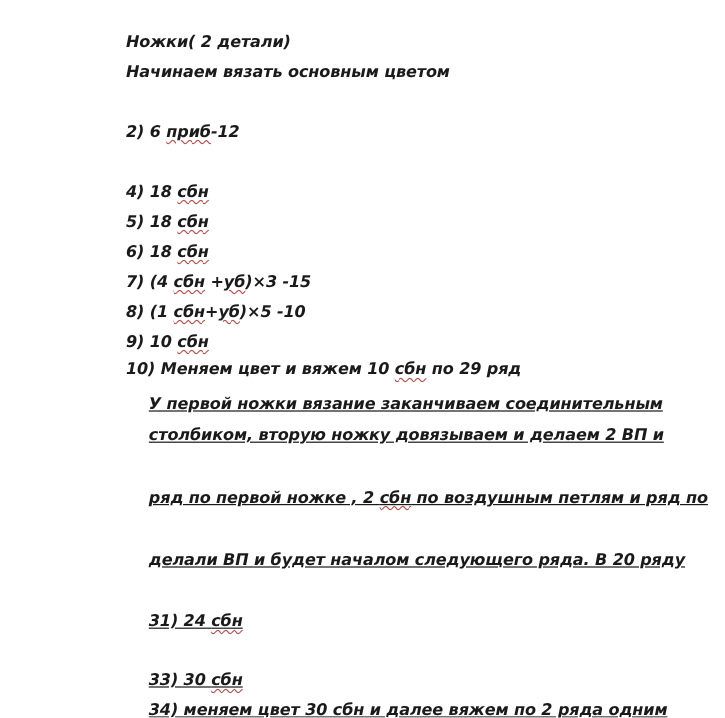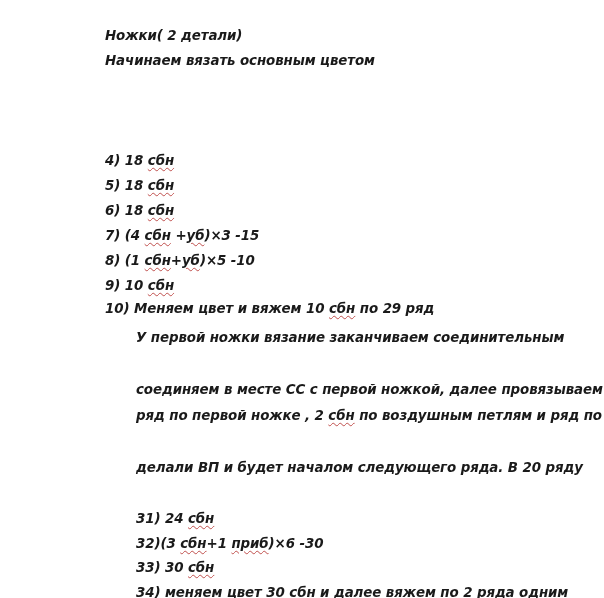--- a/index.html
+++ b/index.html
@@ -26,44 +26,44 @@
       position: absolute;
       white-space: nowrap;
       font-style: italic;
       font-weight: bold;
       font-size: 13.4px;
       color: #1a1a1a;
       letter-spacing: -0.1px;
       line-height: 18px;
     }
     .l0 { left: 85px; }
-    .l1 { left: 116px; }
+    .l1 { left: 104px; text-decoration: underline; }
     .sp {
       text-decoration: underline wavy #c0504d;
       text-decoration-thickness: 1px;
       text-underline-offset: 2px;
     }
   </style>
 </head>
 <body>
 
 <div class="doc">
   <div class="line l0" style="top:27px">Ножки( 2 детали)</div>
   <div class="line l0" style="top:52px">Начинаем вязать основным цветом</div>
 
+  <div class="line l0" style="top:102px">2) 6 <span class="sp">приб</span>-12</div>
   <div class="line l0" style="top:152px">4) 18 <span class="sp">сбн</span></div>
   <div class="line l0" style="top:177px">5) 18 <span class="sp">сбн</span></div>
   <div class="line l0" style="top:202px">6) 18 <span class="sp">сбн</span></div>
   <div class="line l0" style="top:227px">7) (4 <span class="sp">сбн</span> +<span class="sp">уб</span>)×3 -15</div>
   <div class="line l0" style="top:252px">8) (1 <span class="sp">сбн</span>+<span class="sp">уб</span>)×5 -10</div>
   <div class="line l0" style="top:277px">9) 10 <span class="sp">сбн</span></div>
   <div class="line l0" style="top:300px">10) Меняем цвет и вяжем 10 <span class="sp">сбн</span> по 29 ряд</div>
 
   <div class="line l1" style="top:329px">У первой ножки вязание заканчиваем соединительным</div>
-  <div class="line l1" style="top:381px">соединяем в месте СС с первой ножкой, далее провязываем</div>
+  <div class="line l1" style="top:355px">столбиком, вторую ножку довязываем и делаем 2 ВП и</div>
   <div class="line l1" style="top:407px">ряд по первой ножке , 2 <span class="sp">сбн</span> по воздушным петлям и ряд по</div>
   <div class="line l1" style="top:459px">делали ВП и будет началом следующего ряда. В 20 ряду</div>
 
   <div class="line l1" style="top:510px">31) 24 <span class="sp">сбн</span></div>
-  <div class="line l1" style="top:535px">32)(3 <span class="sp">сбн</span>+1 <span class="sp">приб</span>)×6 -30</div>
   <div class="line l1" style="top:559px">33) 30 <span class="sp">сбн</span></div>
   <div class="line l1" style="top:584px">34) меняем цвет  30 <span class="sp">сбн</span> и далее вяжем по 2 ряда одним</div>
 </div>
 
 </body></html>

